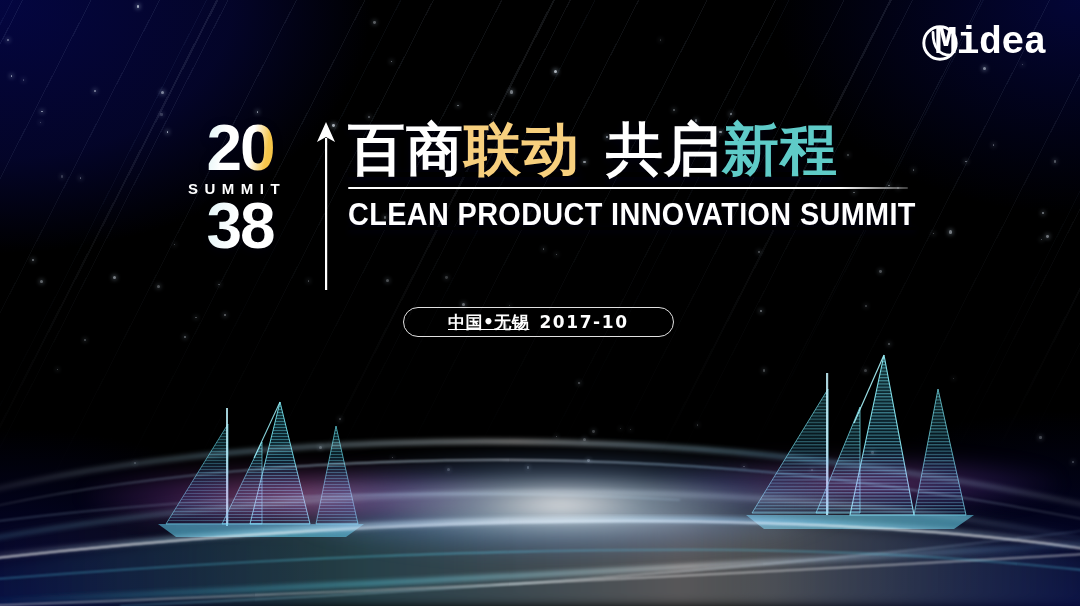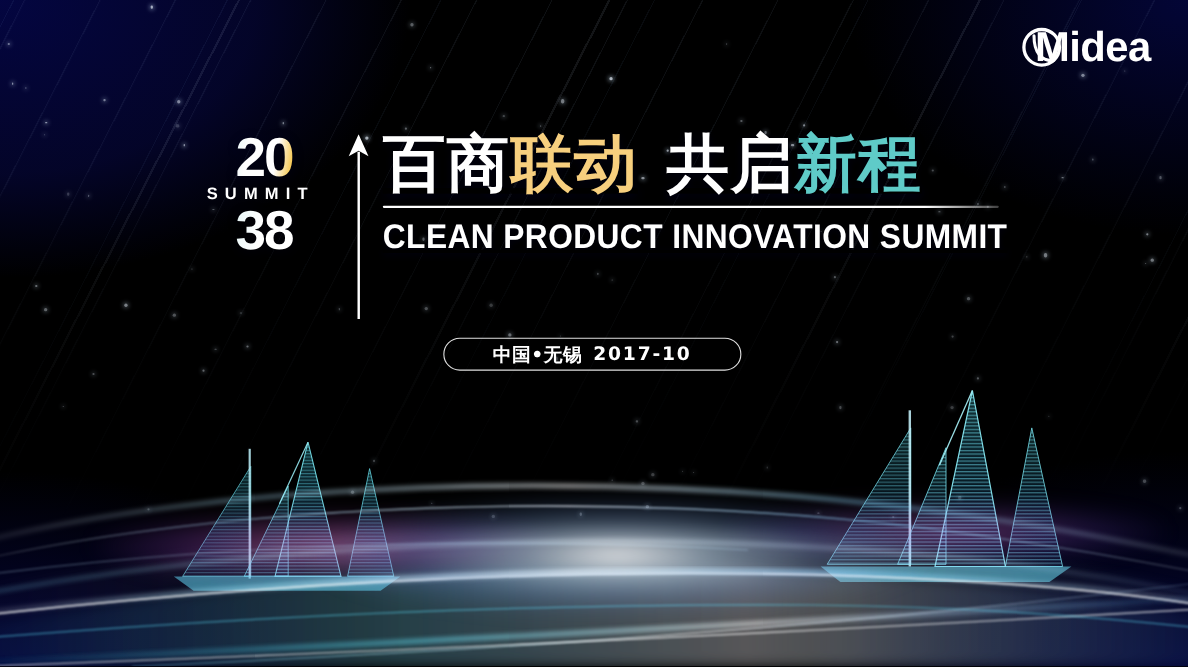--- a/index.html
+++ b/index.html
@@ -113,41 +113,41 @@
     z-index: 40;
   }
   .logo-mark { width: 42px; height: 42px; display: block; }
   .logo-word {
     color: #ffffff;
     font-size: 38px;
     font-weight: 700;
     letter-spacing: -0.5px;
     line-height: 1;
     margin-left: -30px;
-    font-family: Liberation Sans, sans-serif;
+    font-family: Liberation Mono, monospace;
   }
 
   
   .content {
     position: absolute;
     top: 118px; left: 176px;
     display: flex;
     align-items: flex-start;
     z-index: 30;
   }
 
   
   .year-block {
     width: 128px;
     padding-top: 4px;
     text-align: center;
     flex: 0 0 auto;
   }
   .year-num {
-    font-size: 50px;
+    font-size: 64px;
     font-weight: 800;
     line-height: 0.84;
     letter-spacing: -2px;
     font-family: "Liberation Sans", "DejaVu Sans", sans-serif;
     -webkit-background-clip: text;
             background-clip: text;
     -webkit-text-fill-color: transparent;
     color: transparent;
     filter: drop-shadow(0 2px 5px rgba(0,0,30,0.35));
   }
@@ -238,21 +238,21 @@
     padding: 0 44px;
     border: 1.6px solid rgba(255,255,255,0.88);
     border-radius: 16px;
     color: #ffffff;
     font-size: 17px;
     font-weight: 700;
     letter-spacing: 1.1px;
     white-space: nowrap;
     font-family: "DejaVu Sans", "Liberation Sans", sans-serif;
   }
-  .pill .cn { letter-spacing: 0.5px; }
+  .pill .cn { letter-spacing: 0.5px; text-decoration: underline; }
   .pill .en { margin-left: 10px; letter-spacing: 1.6px; }
 </style>
 </head>
 <body>
 
 <div id="poster">
 
   <div class="vig tl"></div>
   <div class="vig tr"></div>
   <div class="vig bl"></div>

